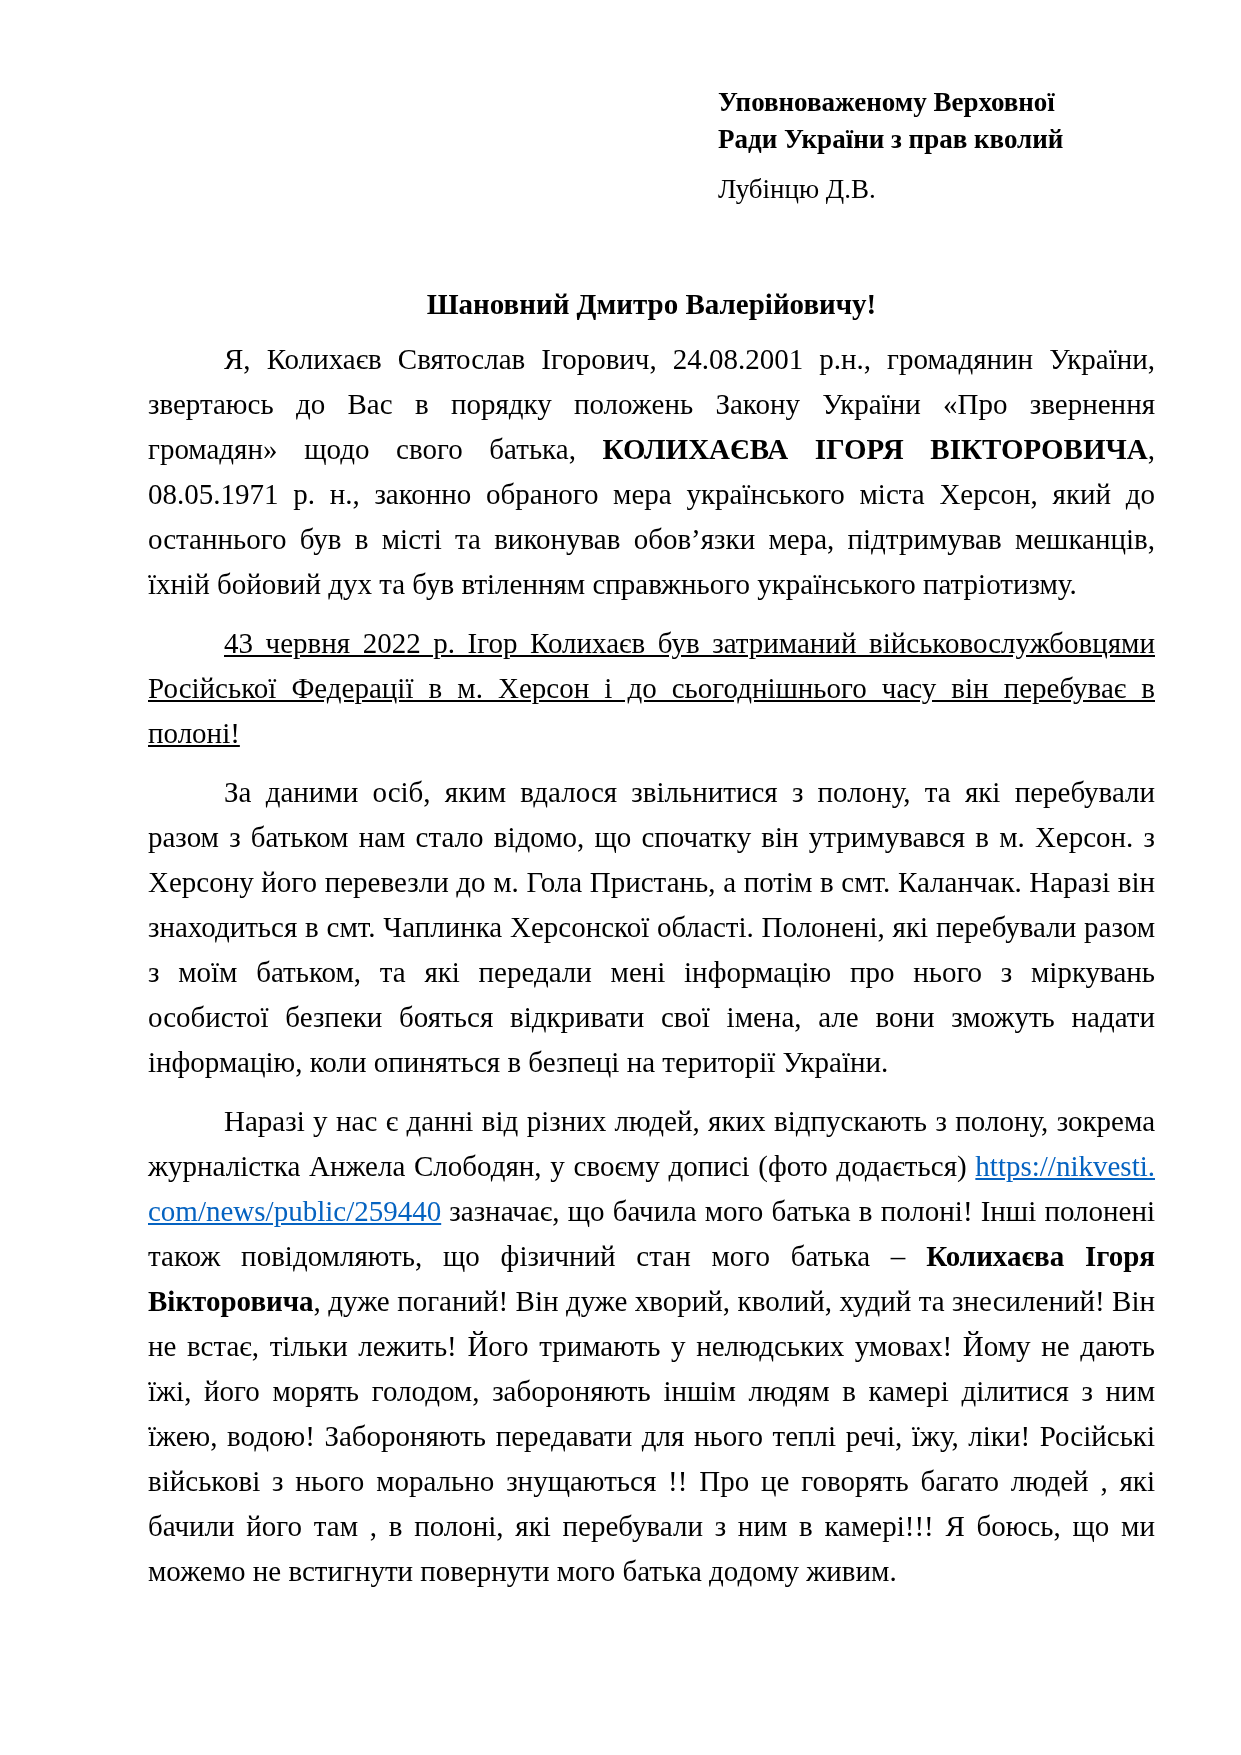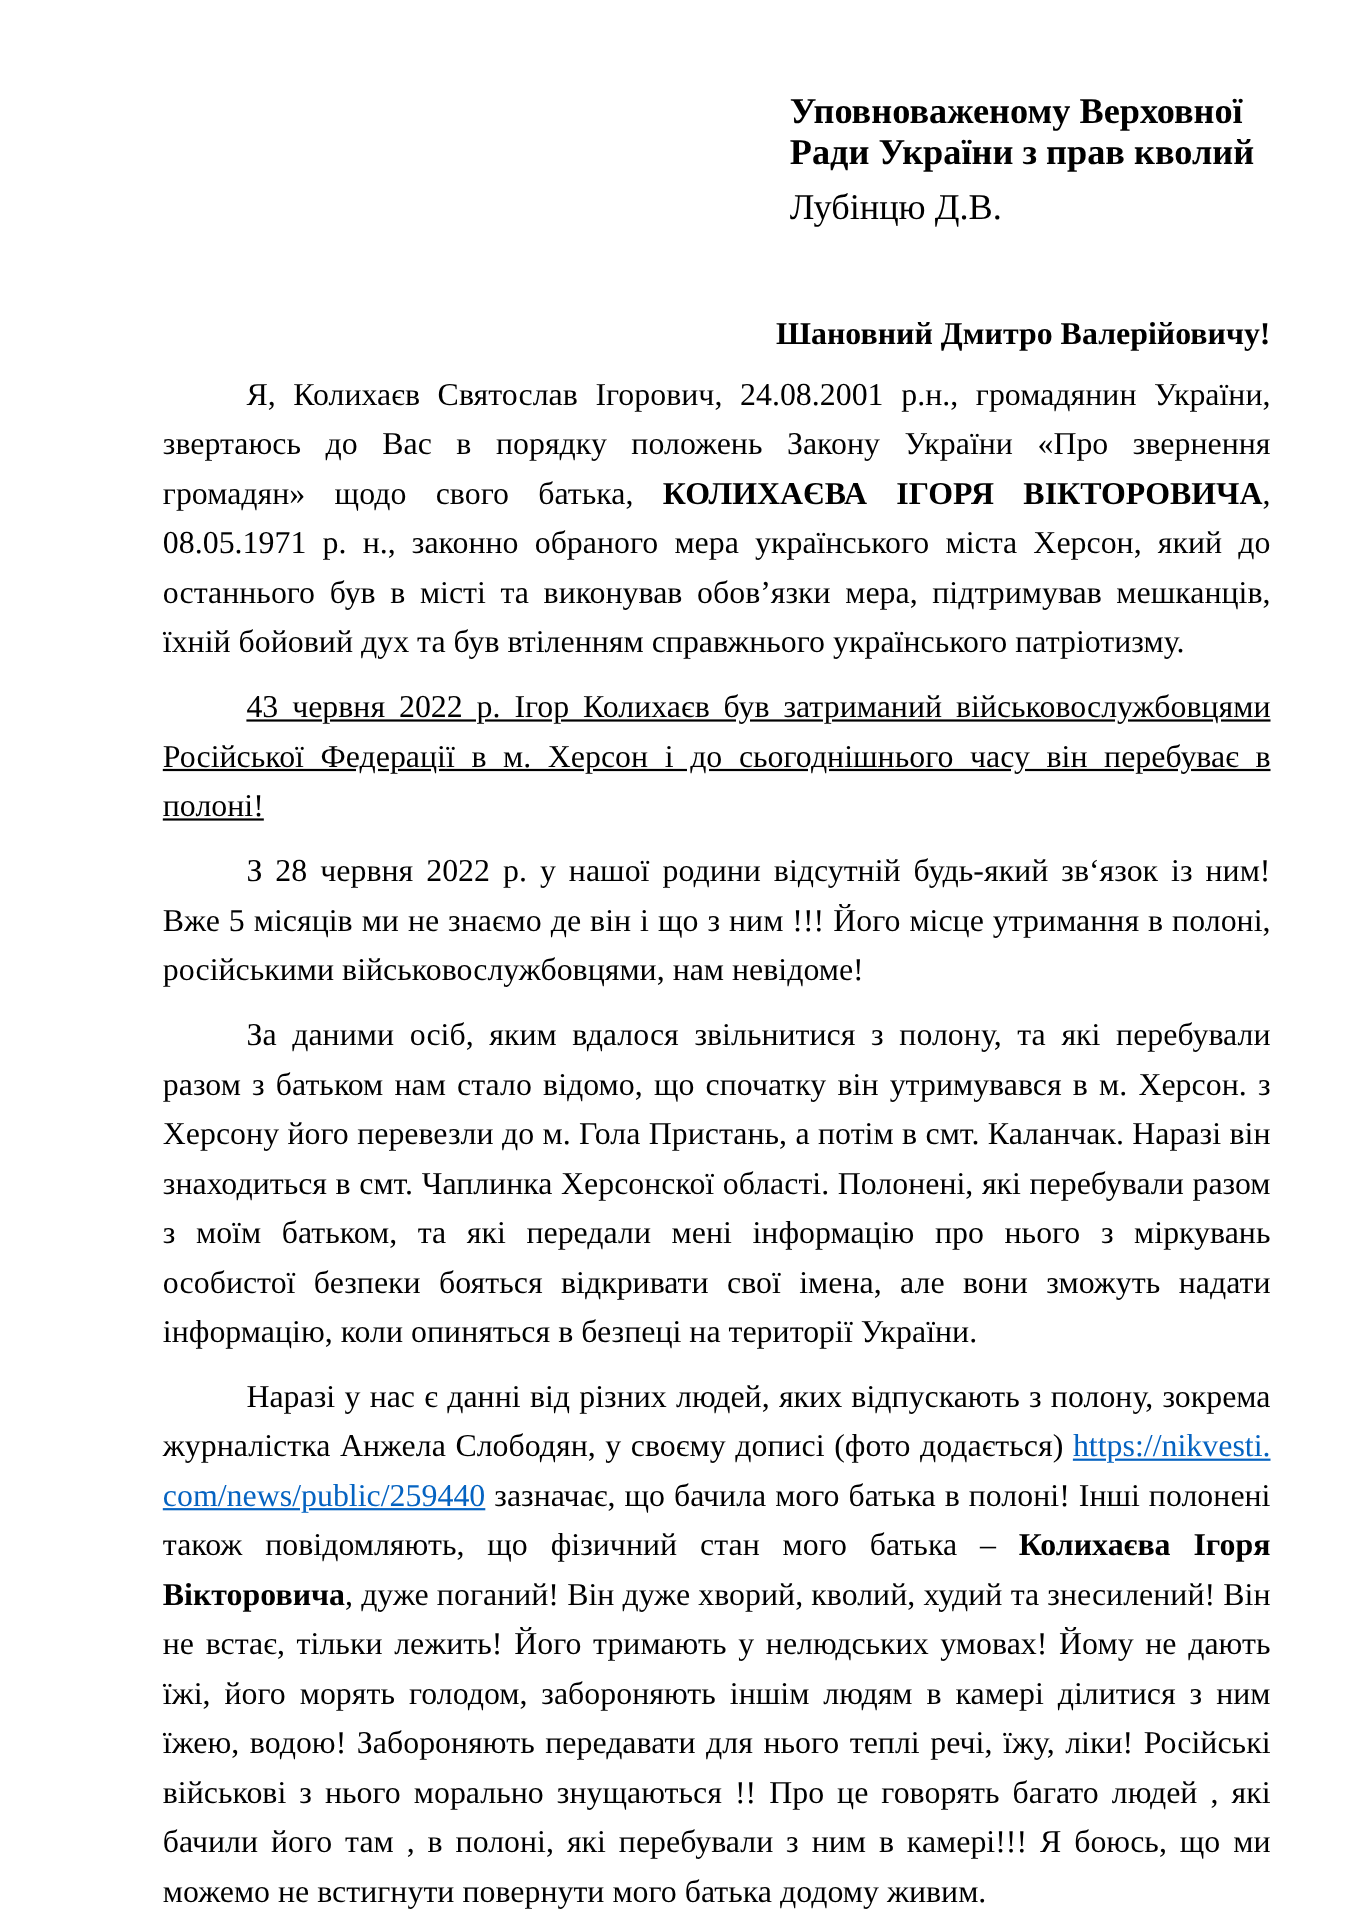--- a/index.html
+++ b/index.html
@@ -13,33 +13,33 @@
     height: 1755px;
     box-sizing: border-box;
     padding: 84px 86px 40px 148px;
     background: #ffffff;
     color: #000000;
     font-family: "Liberation Serif", "DejaVu Serif", serif;
     overflow: hidden;
   }
   .addr {
     margin-left: 570px;
-    font-size: 33px;
+    font-size: 27px;
     line-height: 37px;
   }
   .addr-bold {
     font-weight: bold;
   }
   .addr-name {
     font-weight: normal;
     margin-top: 13px;
   }
   .salutation {
     margin: 78px 0 0 0;
-    text-align: right;
+    text-align: center;
     font-weight: bold;
     font-size: 29px;
     line-height: 37px;
   }
   .body-p {
     margin: 14px 0 0 0;
     font-size: 29px;
     line-height: 45px;
     text-align: justify;
     text-indent: 76px;
@@ -63,19 +63,18 @@
     <div class="addr-bold">Ради України з прав кволий</div>
     <div class="addr-name">Лубінцю Д.В.</div>
   </div>
 
   <p class="salutation">Шановний Дмитро Валерійовичу!</p>
 
   <p class="body-p"><span>Я, Колихаєв Святослав Ігорович, 24.08.2001 р.н., громадянин України, звертаюсь до Вас в порядку положень Закону України «Про звернення громадян» щодо свого батька, </span><span class="b">КОЛИХАЄВА ІГОРЯ ВІКТОРОВИЧА</span><span>, 08.05.1971 р. н., законно обраного мера українського міста Херсон, який до останнього був в місті та виконував обов’язки мера, підтримував мешканців, їхній бойовий дух та був втіленням справжнього українського патріотизму.</span></p>
 
   <p class="body-p"><span class="u">43 червня 2022 р. Ігор Колихаєв був затриманий  військовослужбовцями Російської Федерації в м. Херсон і до сьогоднішнього часу він перебуває в полоні!</span></p>
 
-  <p class="body-p">З 28 червня 2022 р. у нашої родини відсутній будь-який зв‘язок із ним! Вже 5 місяців ми не знаємо де він і що з ним !!! Його місце утримання в полоні, російськими військовослужбовцями, нам невідоме!</p>
 
   <p class="body-p">За даними осіб, яким вдалося звільнитися з полону, та які перебували разом з батьком нам стало відомо, що спочатку він утримувався в м. Херсон. з Херсону його перевезли до м. Гола Пристань, а потім в смт. Каланчак.  Наразі він знаходиться в смт. Чаплинка Херсонскої області. Полонені, які перебували разом з моїм батьком, та які передали мені інформацію про нього з міркувань особистої безпеки бояться відкривати свої імена, але вони зможуть надати інформацію, коли опиняться в безпеці  на території України.</p>
 
   <p class="body-p"><span>Наразі у нас є данні від різних людей, яких відпускають з полону, зокрема журналістка Анжела Слободян, у своєму дописі (фото додається) </span><a class="link" href="#">https://nikvesti.com/news/public/259440</a><span> зазначає,  що бачила мого батька в полоні! Інші полонені також повідомляють, що фізичний стан мого батька – </span><span class="b">Колихаєва Ігоря Вікторовича</span><span>, дуже поганий! Він дуже хворий, кволий, худий та знесилений! Він не встає, тільки лежить! Його тримають у нелюдських умовах! Йому не дають їжі, його морять голодом, забороняють іншім людям  в камері ділитися з ним їжею, водою! Забороняють  передавати  для нього теплі речі, їжу, ліки! Російські військові з нього морально знущаються !! Про це говорять багато людей , які бачили його там , в полоні, які перебували з ним в камері!!! Я боюсь, що ми можемо не встигнути  повернути мого батька додому живим.</span></p>
 
 </div>
 
 </body></html>

